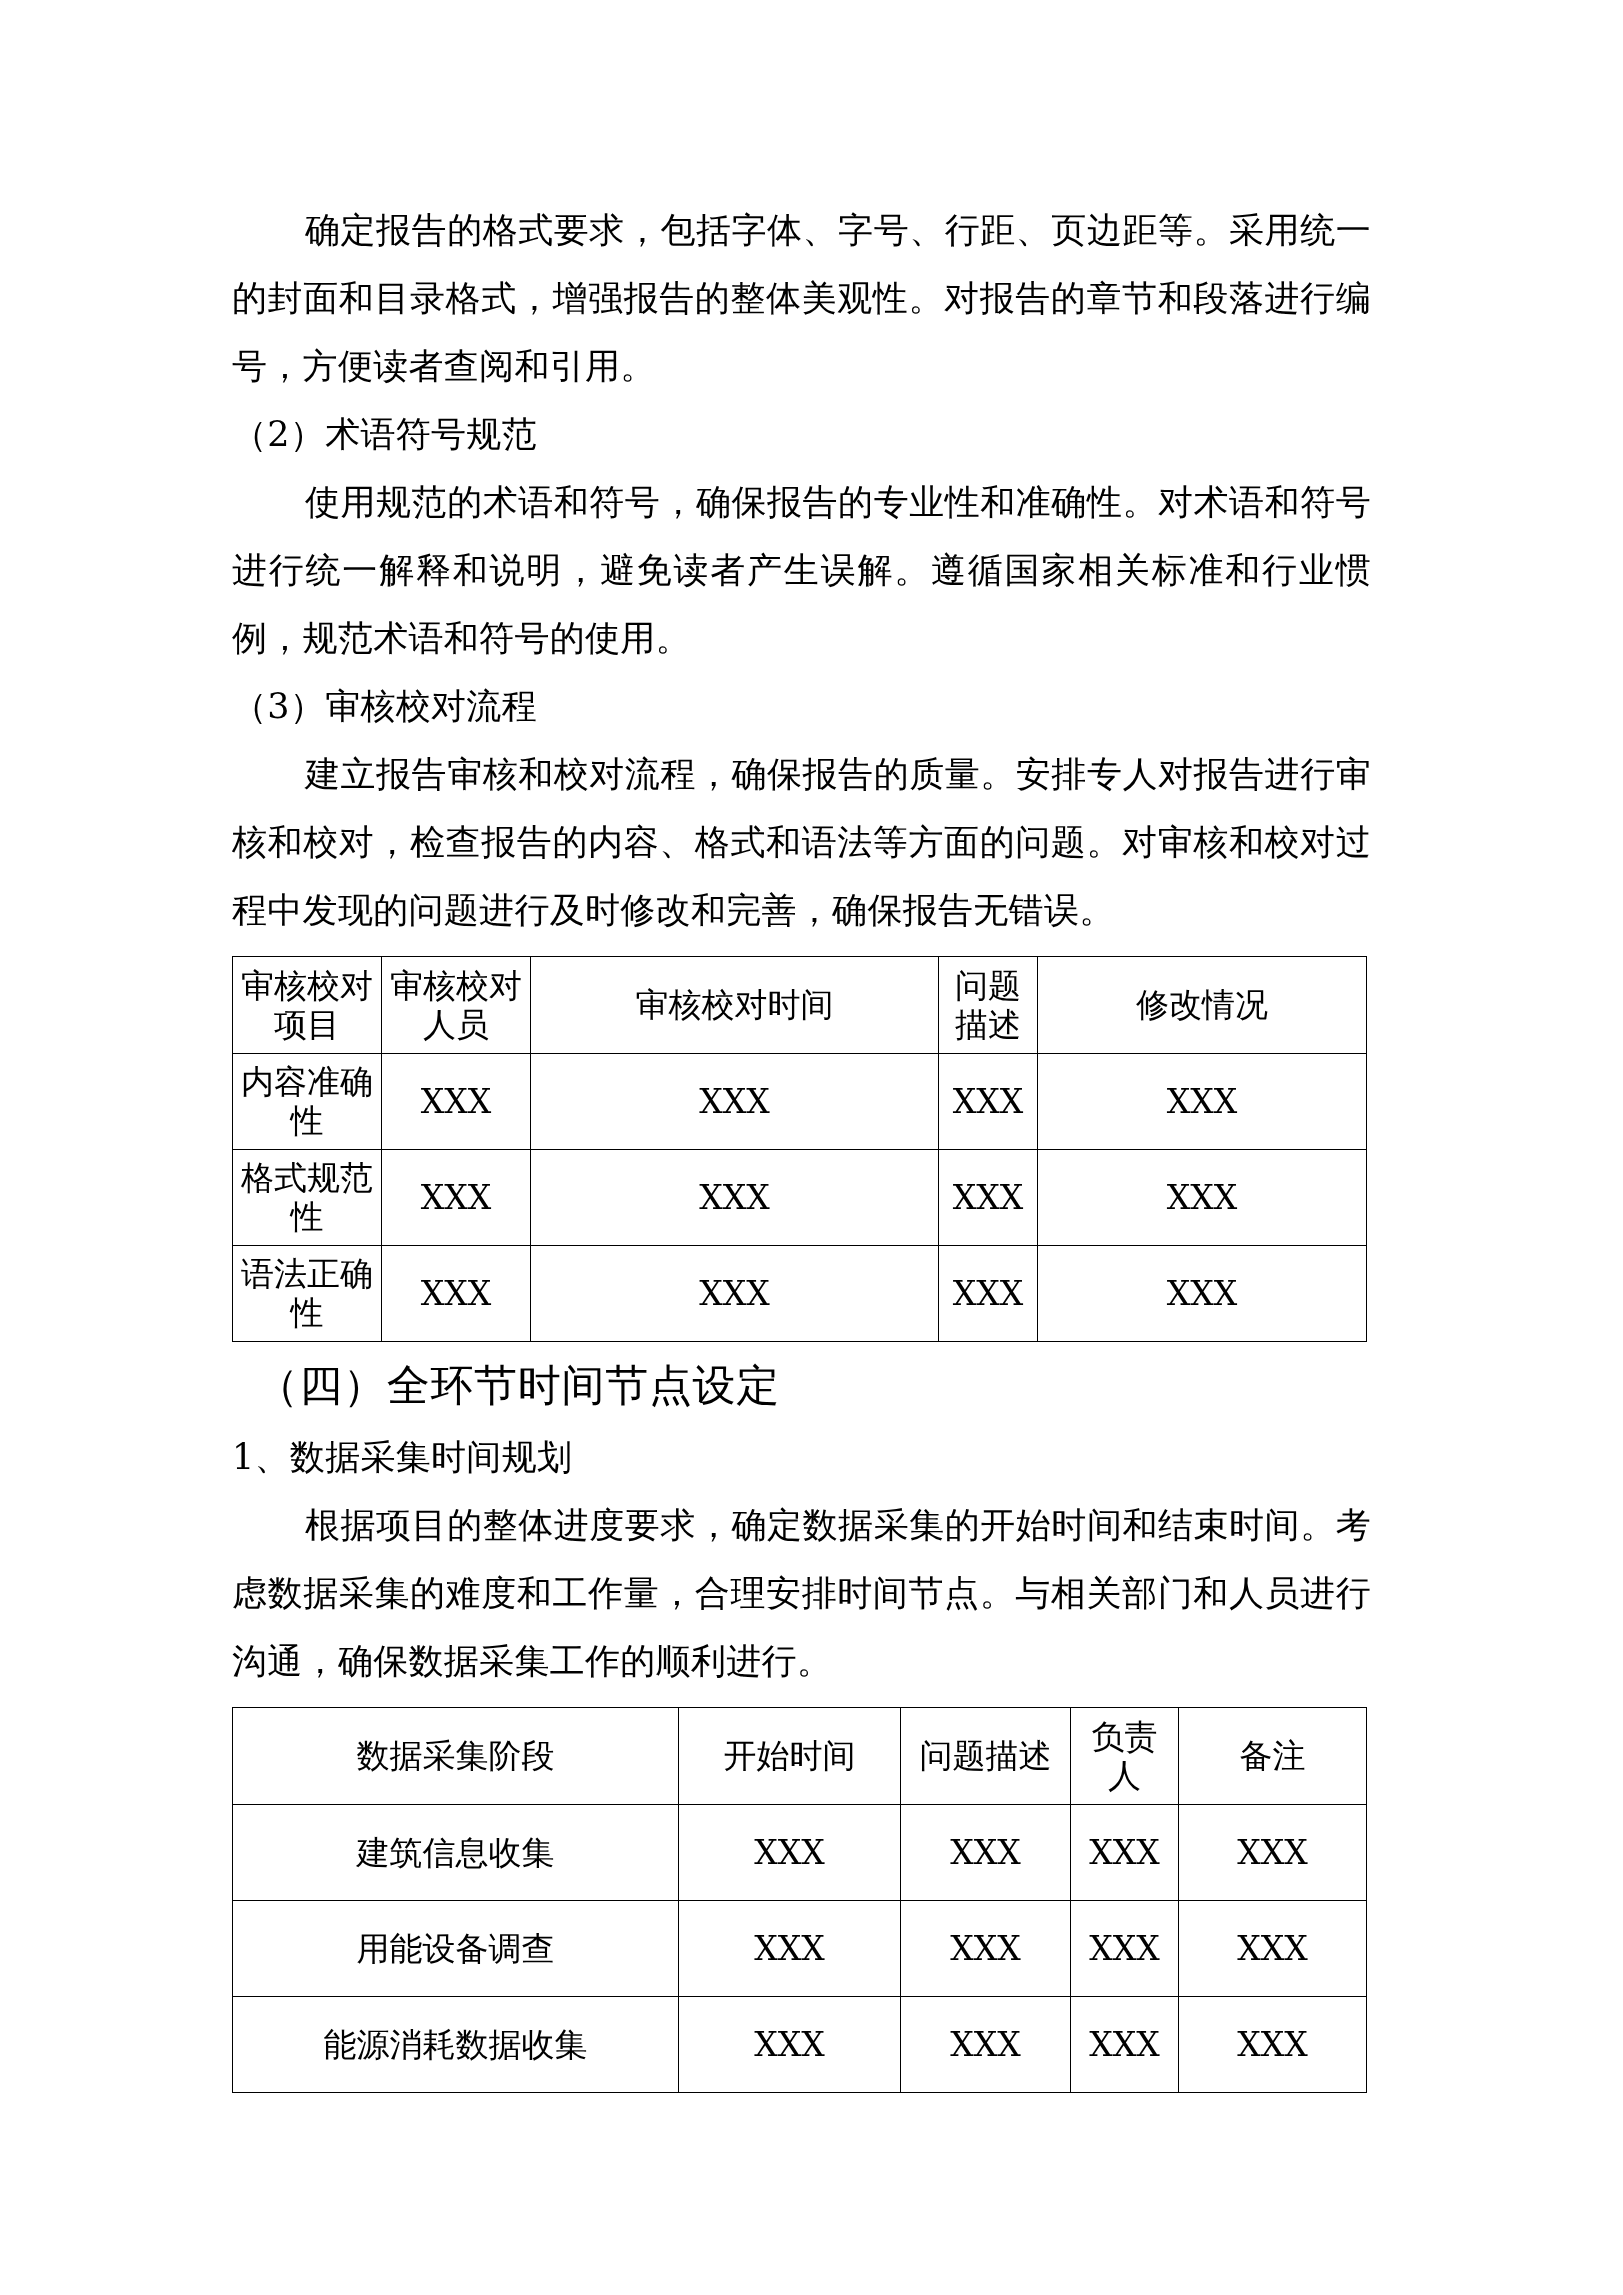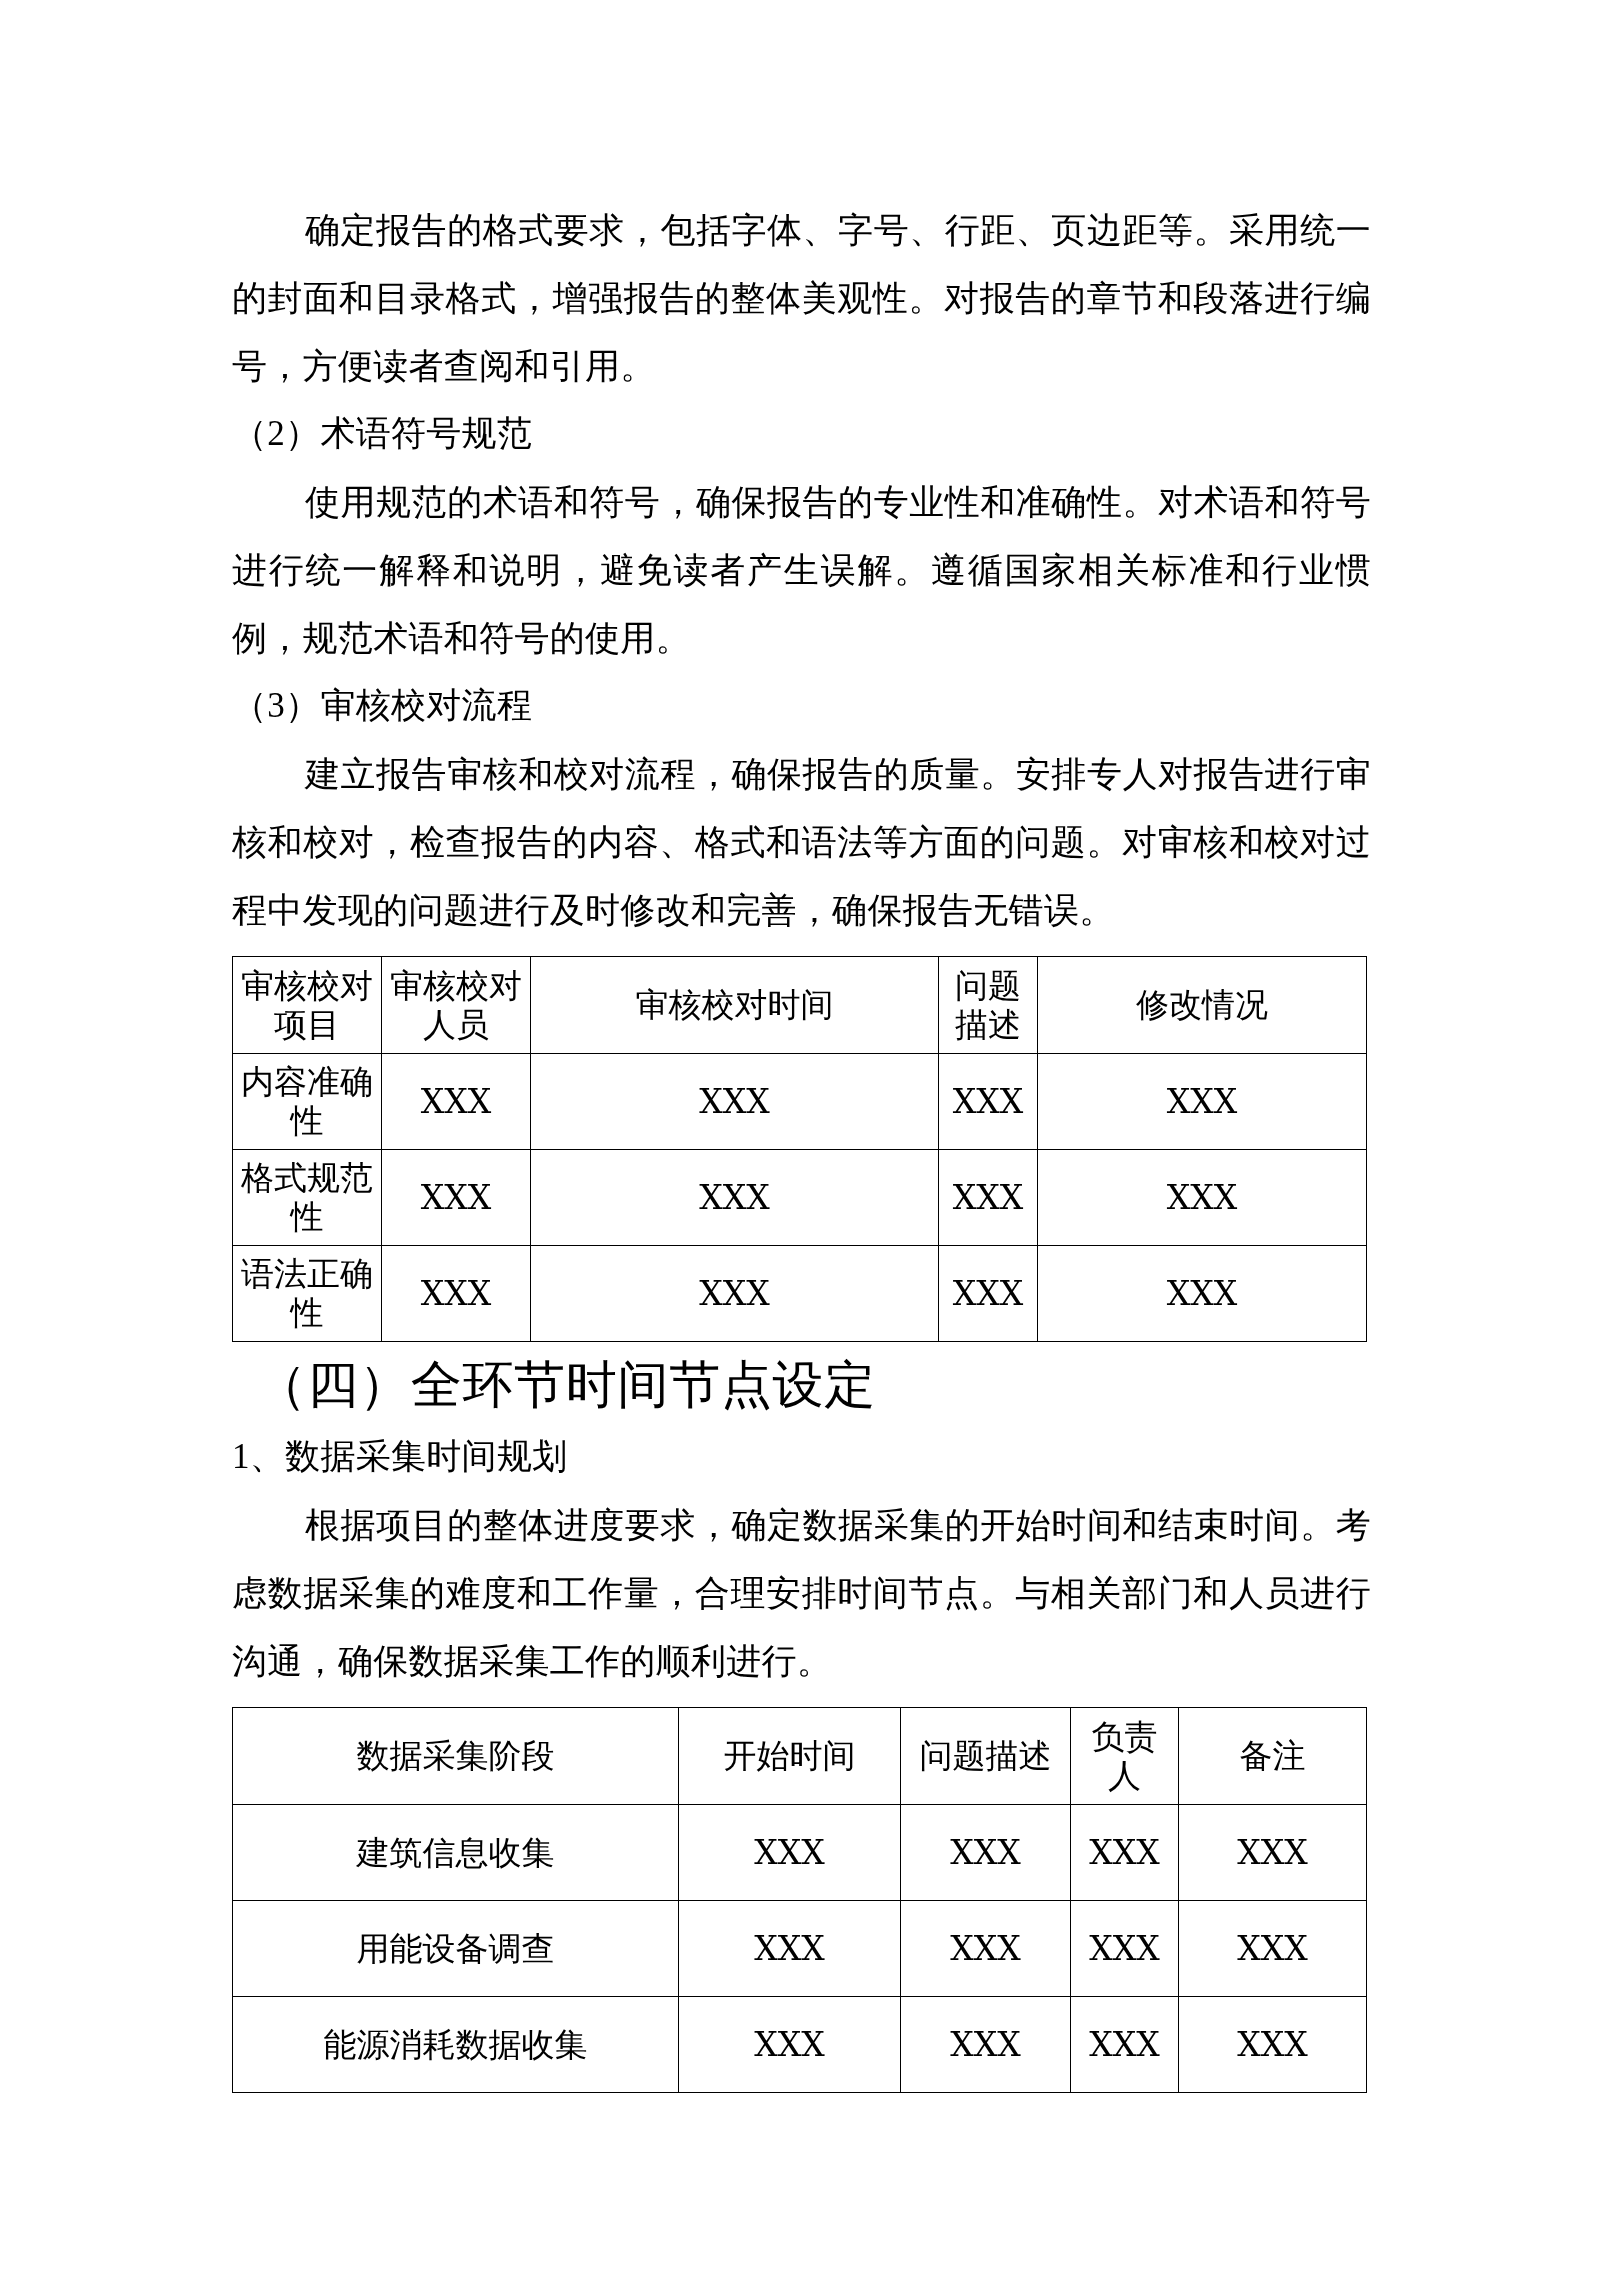--- a/index.html
+++ b/index.html
@@ -29,25 +29,24 @@
     line-height: 68px;
     text-align: justify;
     text-justify: inter-ideograph;
     letter-spacing: 0.3px;
   }
   p.body-para {
     text-indent: 73px;
   }
   p.head-line {
     text-indent: 0;
-    font-family: Liberation Serif, serif;
   }
   h2.section-heading {
     margin: 0;
-    font-size: 51px;
+    font-size: 43px;
     line-height: 76px;
     font-weight: normal;
     text-indent: 23.6px;
     letter-spacing: 0.7px;
   }
   table.doc-table {
     border-collapse: collapse;
     width: 1134px;
     margin: 11.8px 0 5.2px 0;
     table-layout: fixed;

